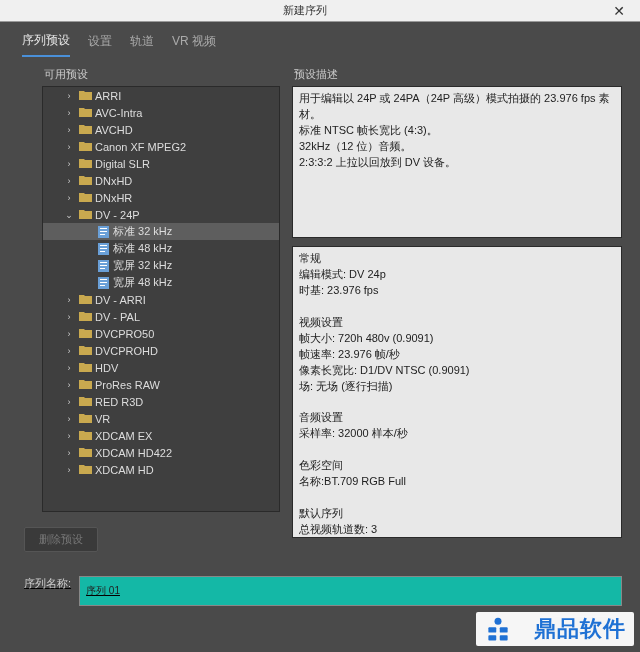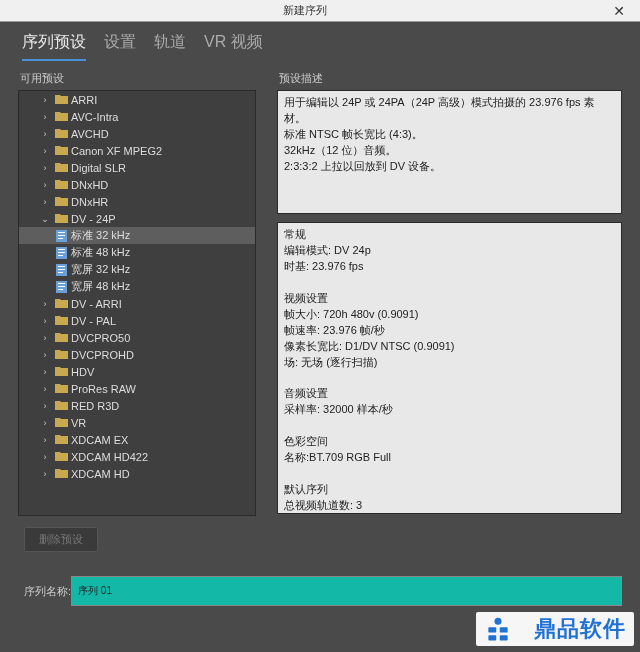--- a/index.html
+++ b/index.html
@@ -1,39 +1,39 @@
 <!DOCTYPE html>
 <html><head>
 <meta charset="utf-8">
 <style>
   * { box-sizing: border-box; margin: 0; padding: 0; font-family: "Microsoft YaHei", "PingFang SC", sans-serif; }
   body { background: #4a4a4a; width: 640px; height: 652px; overflow: hidden; position: relative; }
   .titlebar { background: #f0f0f0; height: 22px; display: flex; align-items: center; padding: 0 6px; font-size: 11px; color: #333; border-bottom: 1px solid #999; }
   .titlebar .title { flex: 1; text-align: center; }
   .titlebar .close { width: 30px; text-align: center; cursor: pointer; font-size: 14px; }
-  .tabs { display: flex; gap: 18px; padding: 10px 22px 0 22px; font-size: 16px; color: #aaa; }
+  .tabs { display: flex; gap: 18px; padding: 10px 22px 0 22px; font-size: 12px; color: #aaa; align-items: center; }
   .tab { padding-bottom: 6px; cursor: pointer; }
   .tab.active { color: #e8e8e8; border-bottom: 2px solid #4a90d9; }
-  .body { display: flex; padding: 10px 18px 0 18px; gap: 21px; }
+  .body { display: flex; padding: 10px 18px 0 18px; gap: 12px; margin-left: 24px; }
   .left { width: 238px; }
   .right { flex: 1; }
   .section-header { font-size: 11px; color: #ccc; margin-bottom: 4px; padding-left: 2px; }
   .tree-wrap { border: 1px solid #2a2a2a; background: #3f3f3f; height: 426px; overflow-y: auto; font-size: 11px; color: #ddd; }
   .tree-row { display: flex; align-items: center; height: 17px; padding-left: 6px; cursor: pointer; white-space: nowrap; }
   .tree-row.selected { background: #5e5e5e; }
   .exp { width: 12px; display: inline-block; text-align: center; color: #ccc; font-size: 9px; }
   .folder-icon, .preset-icon { width: 14px; height: 12px; display: inline-flex; align-items: center; justify-content: center; margin: 0 3px; }
   .folder-icon svg, .preset-icon svg { display: block; }
   .indent1 { padding-left: 20px; }
-  .indent2 { padding-left: 20px; }
-  .desc-box { border: 1px solid #2a2a2a; background: #e8e8e8; color: #222; font-size: 11px; line-height: 1.45; padding: 4px 6px; height: 124px; overflow-y: auto; position: relative; white-space: pre-line; }
+  .indent2 { padding-left: 38px; }
+  .desc-box { border: 1px solid #2a2a2a; background: #e8e8e8; color: #222; font-size: 11px; line-height: 1.45; padding: 4px 6px; height: 152px; overflow-y: auto; position: relative; white-space: pre-line; }
   .detail-box { border: 1px solid #2a2a2a; background: #e8e8e8; color: #222; font-size: 11px; line-height: 1.45; padding: 4px 6px; height: 292px; overflow-y: auto; margin-top: 8px; white-space: pre-line; }
   .footer-area { position: absolute; bottom: 4px; left: 0; right: 0; padding: 10px 18px 10px 24px; }
   .del-btn { background: #3a3a3a; color: #777; border: 1px solid #555; font-size: 11px; padding: 4px 14px; border-radius: 2px; margin-bottom: 16px; cursor: default; }
-  .seq-row { display: flex; align-items: center; margin-top: 8px; }
+  .seq-row { display: flex; gap: 8px; margin-top: 8px; text-decoration: underline; }
   .seq-label { font-size: 11px; color: #ccc; }
   .seq-input { flex: 1; background: #14b8a6; border: 1px solid #888; height: 30px; font-size: 10px; padding: 0 6px; color: #222; }
   .bottom-buttons { margin-top: 10px; display:flex; justify-content:flex-end; gap:8px; }
   .action-btn { width:76px; height:22px; border-radius:11px; background:#3a3a3a; border:1px solid #666; }
   .watermark { position: absolute; right: 6px; bottom: 6px; display: flex; align-items: center; gap: 22px; font-size: 22px; color: #1f71d4; font-weight: 700; background: rgba(255,255,255,0.95); padding: 2px 8px; border-radius: 2px; letter-spacing:1px;}
   .wm-icon { width: 28px; height: 28px; }
 </style>
 </head>
 <body>
 

